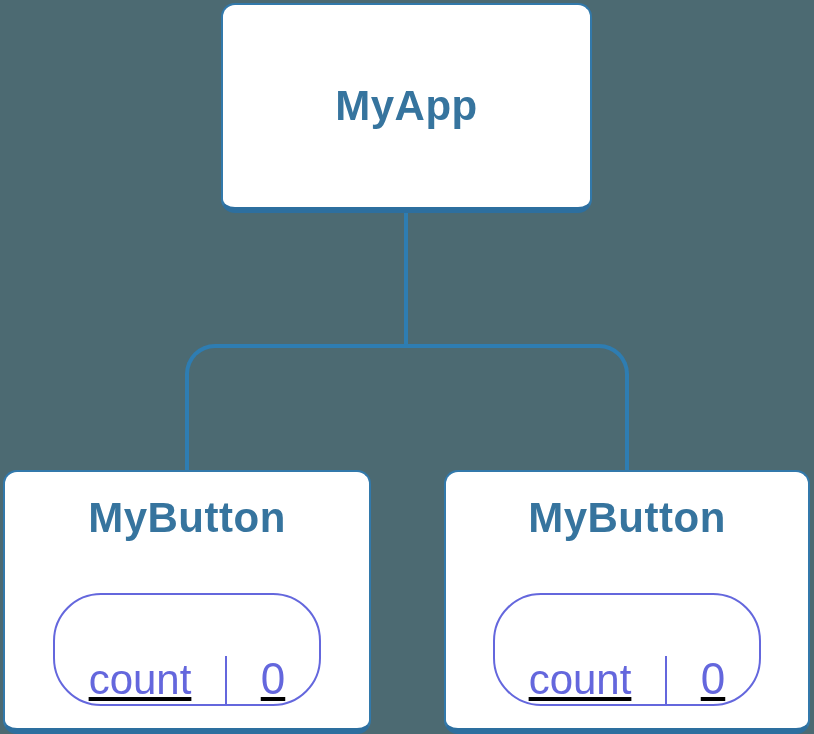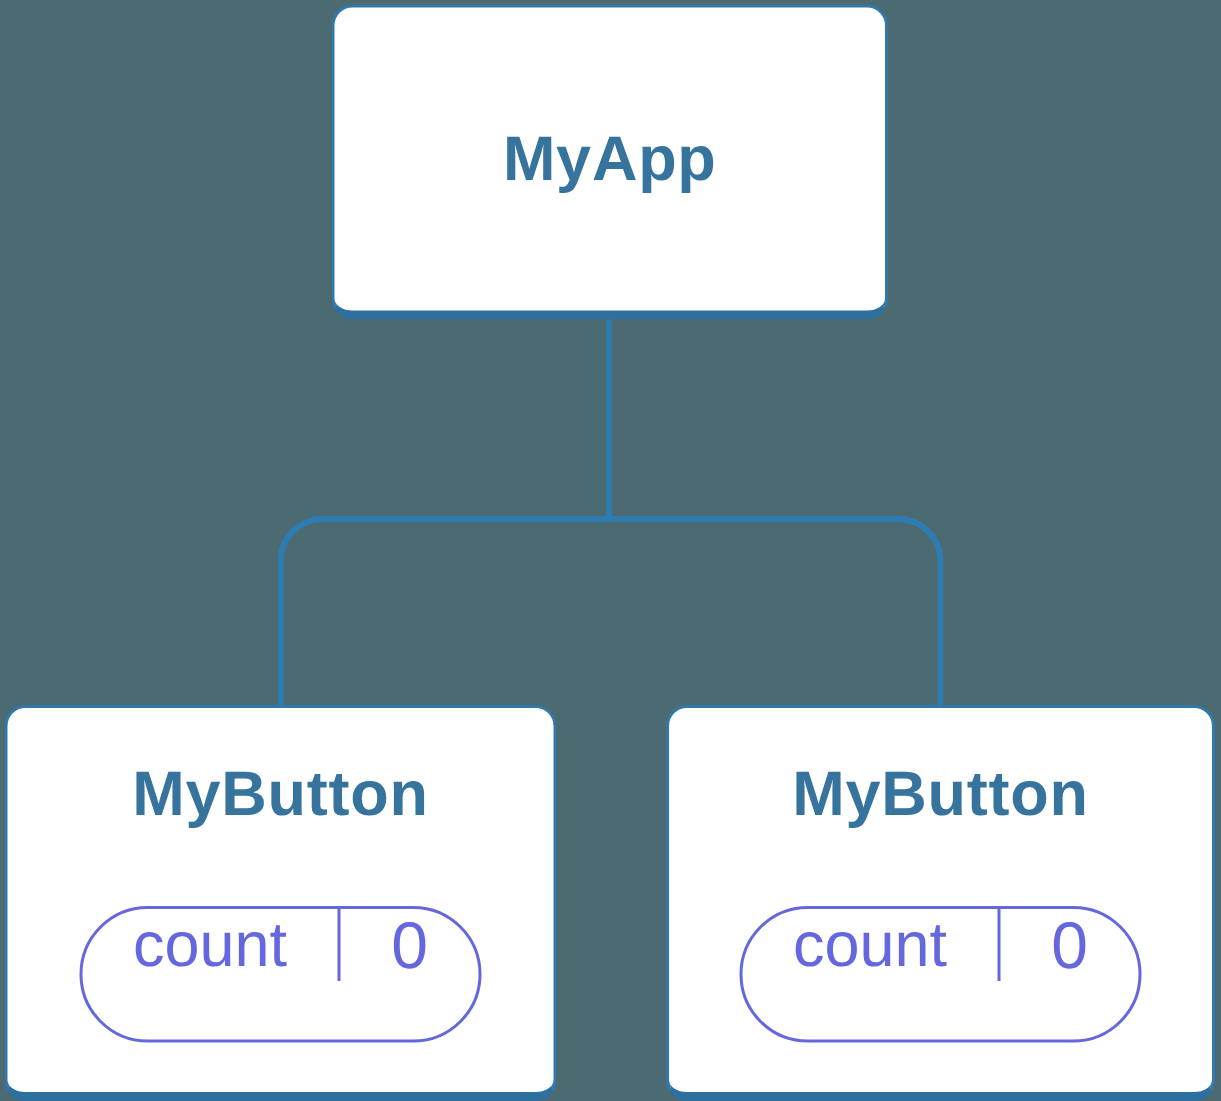--- a/index.html
+++ b/index.html
@@ -74,27 +74,28 @@
     height: 126px;
     border-top: 4px solid var(--connector);
     border-left: 4px solid var(--connector);
     border-right: 4px solid var(--connector);
     border-radius: 30px 30px 0 0;
   }
 
   
   .state-pill {
     display: flex;
-    align-items: flex-start;
+    align-items: flex-end;
     width: 268px;
-    height: 91px;
+    height: 113px;
     border: 2px solid var(--state-accent);
     border-radius: 48px;
     background: var(--card-bg);
     overflow: hidden;
+    text-decoration: underline;
   }
   .state-key {
     width: 172px;
     display: flex;
     align-items: center;
     justify-content: center;
     border-right: 2px solid var(--state-accent);
     font-size: 42px;
     font-weight: 400;
     color: var(--state-accent);

